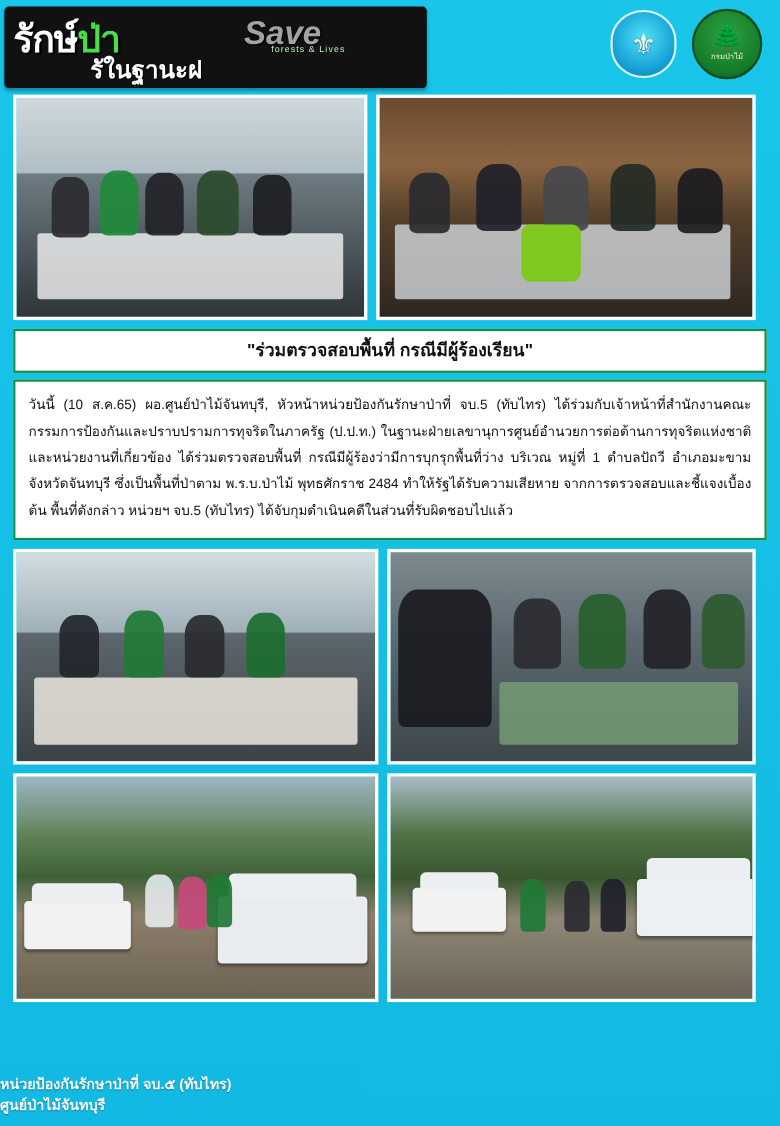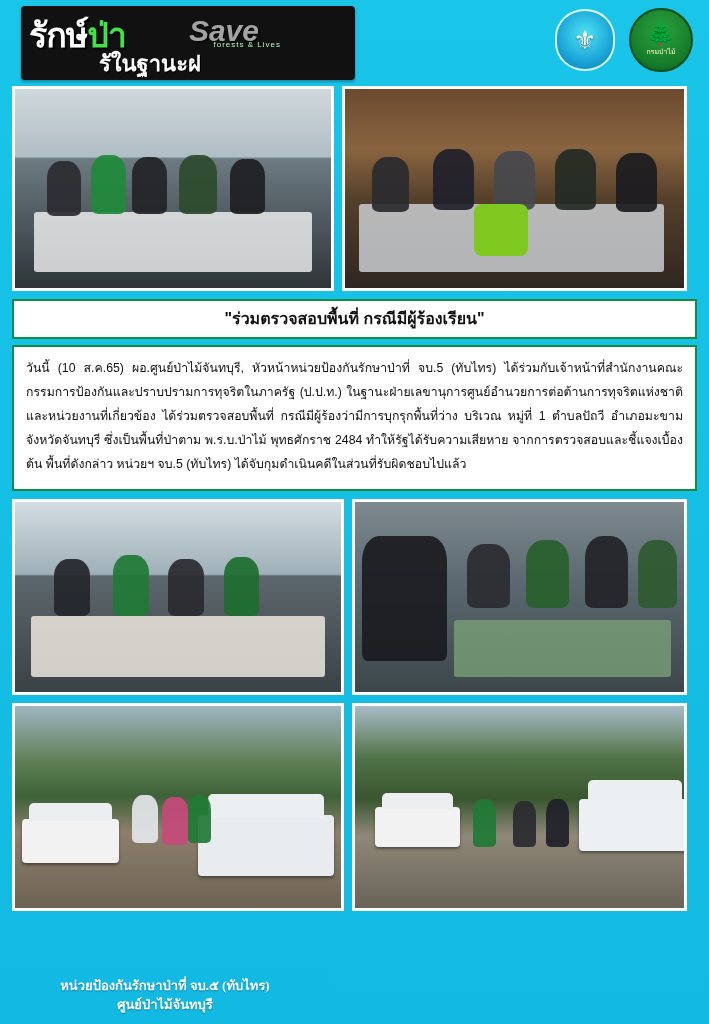--- a/index.html
+++ b/index.html
@@ -17,22 +17,22 @@
   }
 
   
   .header {
     position: relative;
     height: 86px;
     padding: 6px 10px 0 10px;
   }
   .logo-banner {
     position: absolute;
-    left: 21px; top: 6px;
-    width: 334px; height: 74px;
+    left: 4px; top: 6px;
+    width: 384px; height: 74px;
     background: #111;
     border-radius: 4px;
     overflow: hidden;
     box-shadow: 0 2px 3px rgba(0,0,0,.3);
   }
   .logo-banner .lb-row1 {
     position: absolute; left: 8px; top: 2px;
     font-size: 34px; font-weight: bold;
     color: #fff;
     letter-spacing: -1px;
@@ -180,25 +180,24 @@
     position: absolute;
     left: 0; bottom: 0;
     width: 709px; height: 58px;
     display: flex;
   }
   .footer-left {
     flex: 0 0 330px;
     background: #12b9e2;
     color: #ffffff;
     display: flex; flex-direction: column;
-    align-items: center; justify-content: center;
+    justify-content: center;
     font-size: 13px; font-weight: bold;
     line-height: 1.5;
     text-shadow: 0 1px 1px rgba(0,0,0,.35);
-    font-family: Liberation Serif, serif;
   }
   .footer-right {
     flex: 1;
     background: #2f7d32;
     color: #ffffff;
     display: flex; align-items: center; justify-content: center;
     font-size: 14px; font-weight: bold;
     clip-path: polygon(22px 0, 100% 0, 100% 100%, 0 100%);
     text-shadow: 0 1px 1px rgba(0,0,0,.35);
   }

